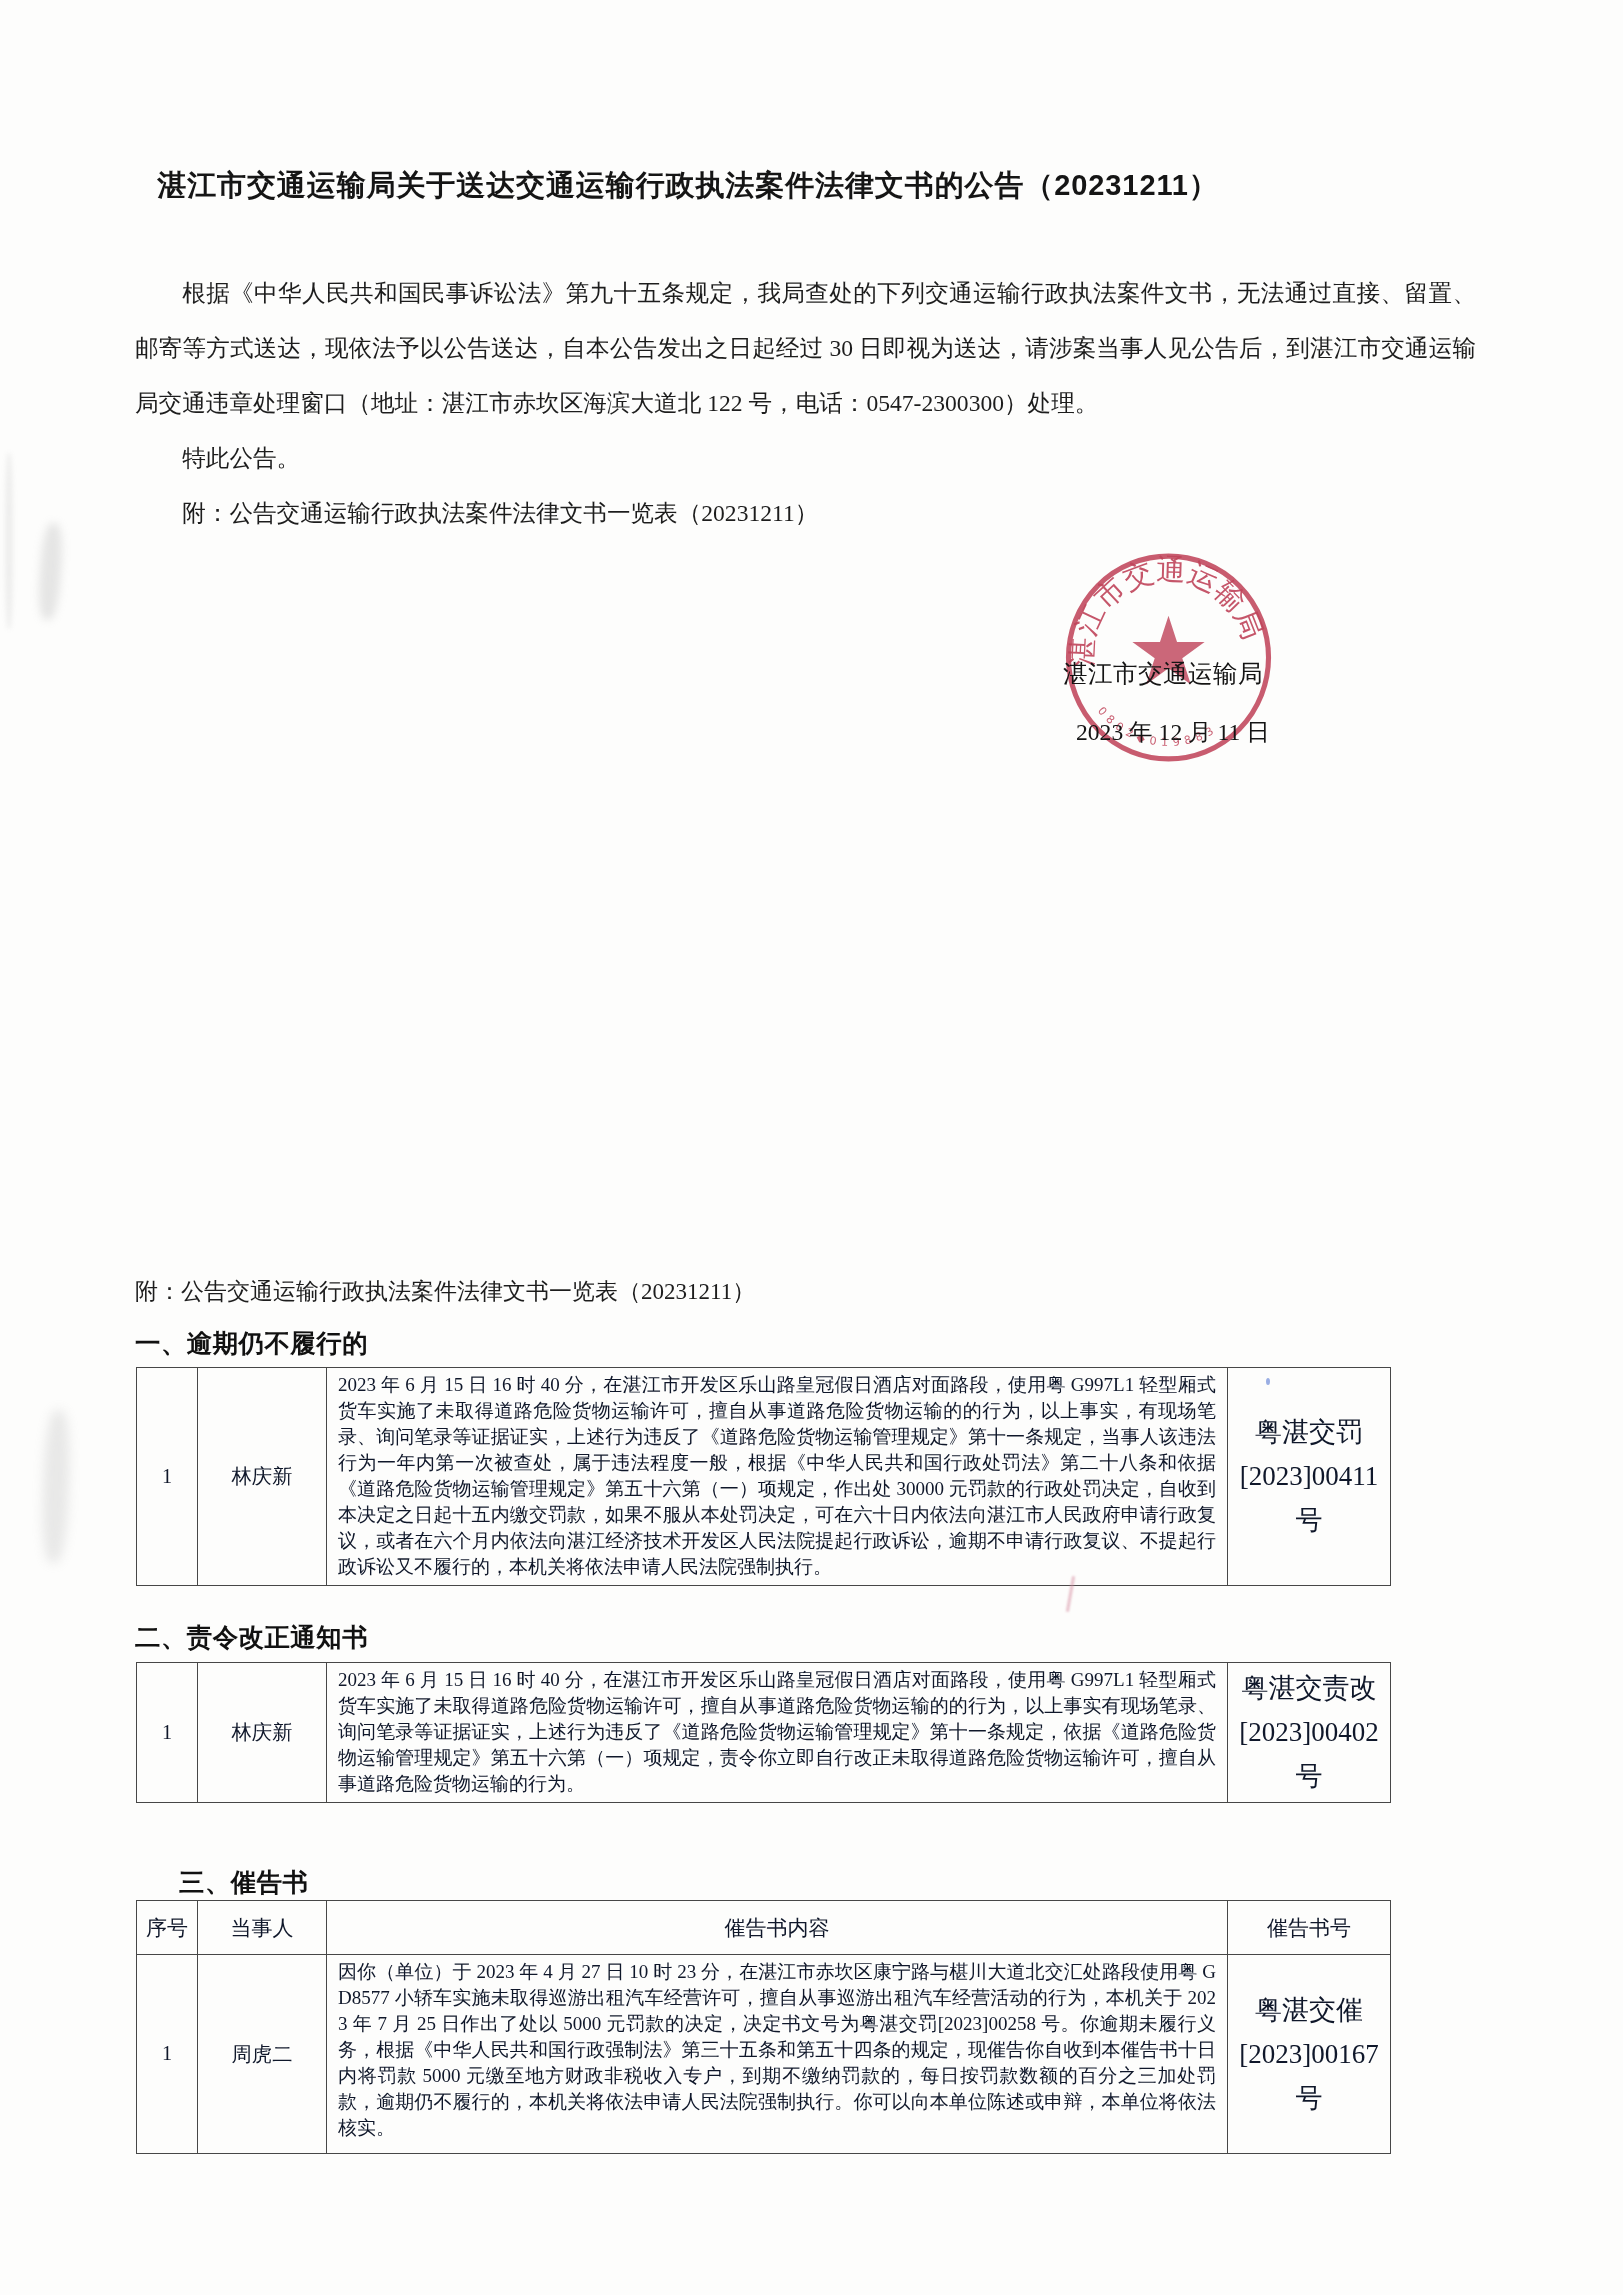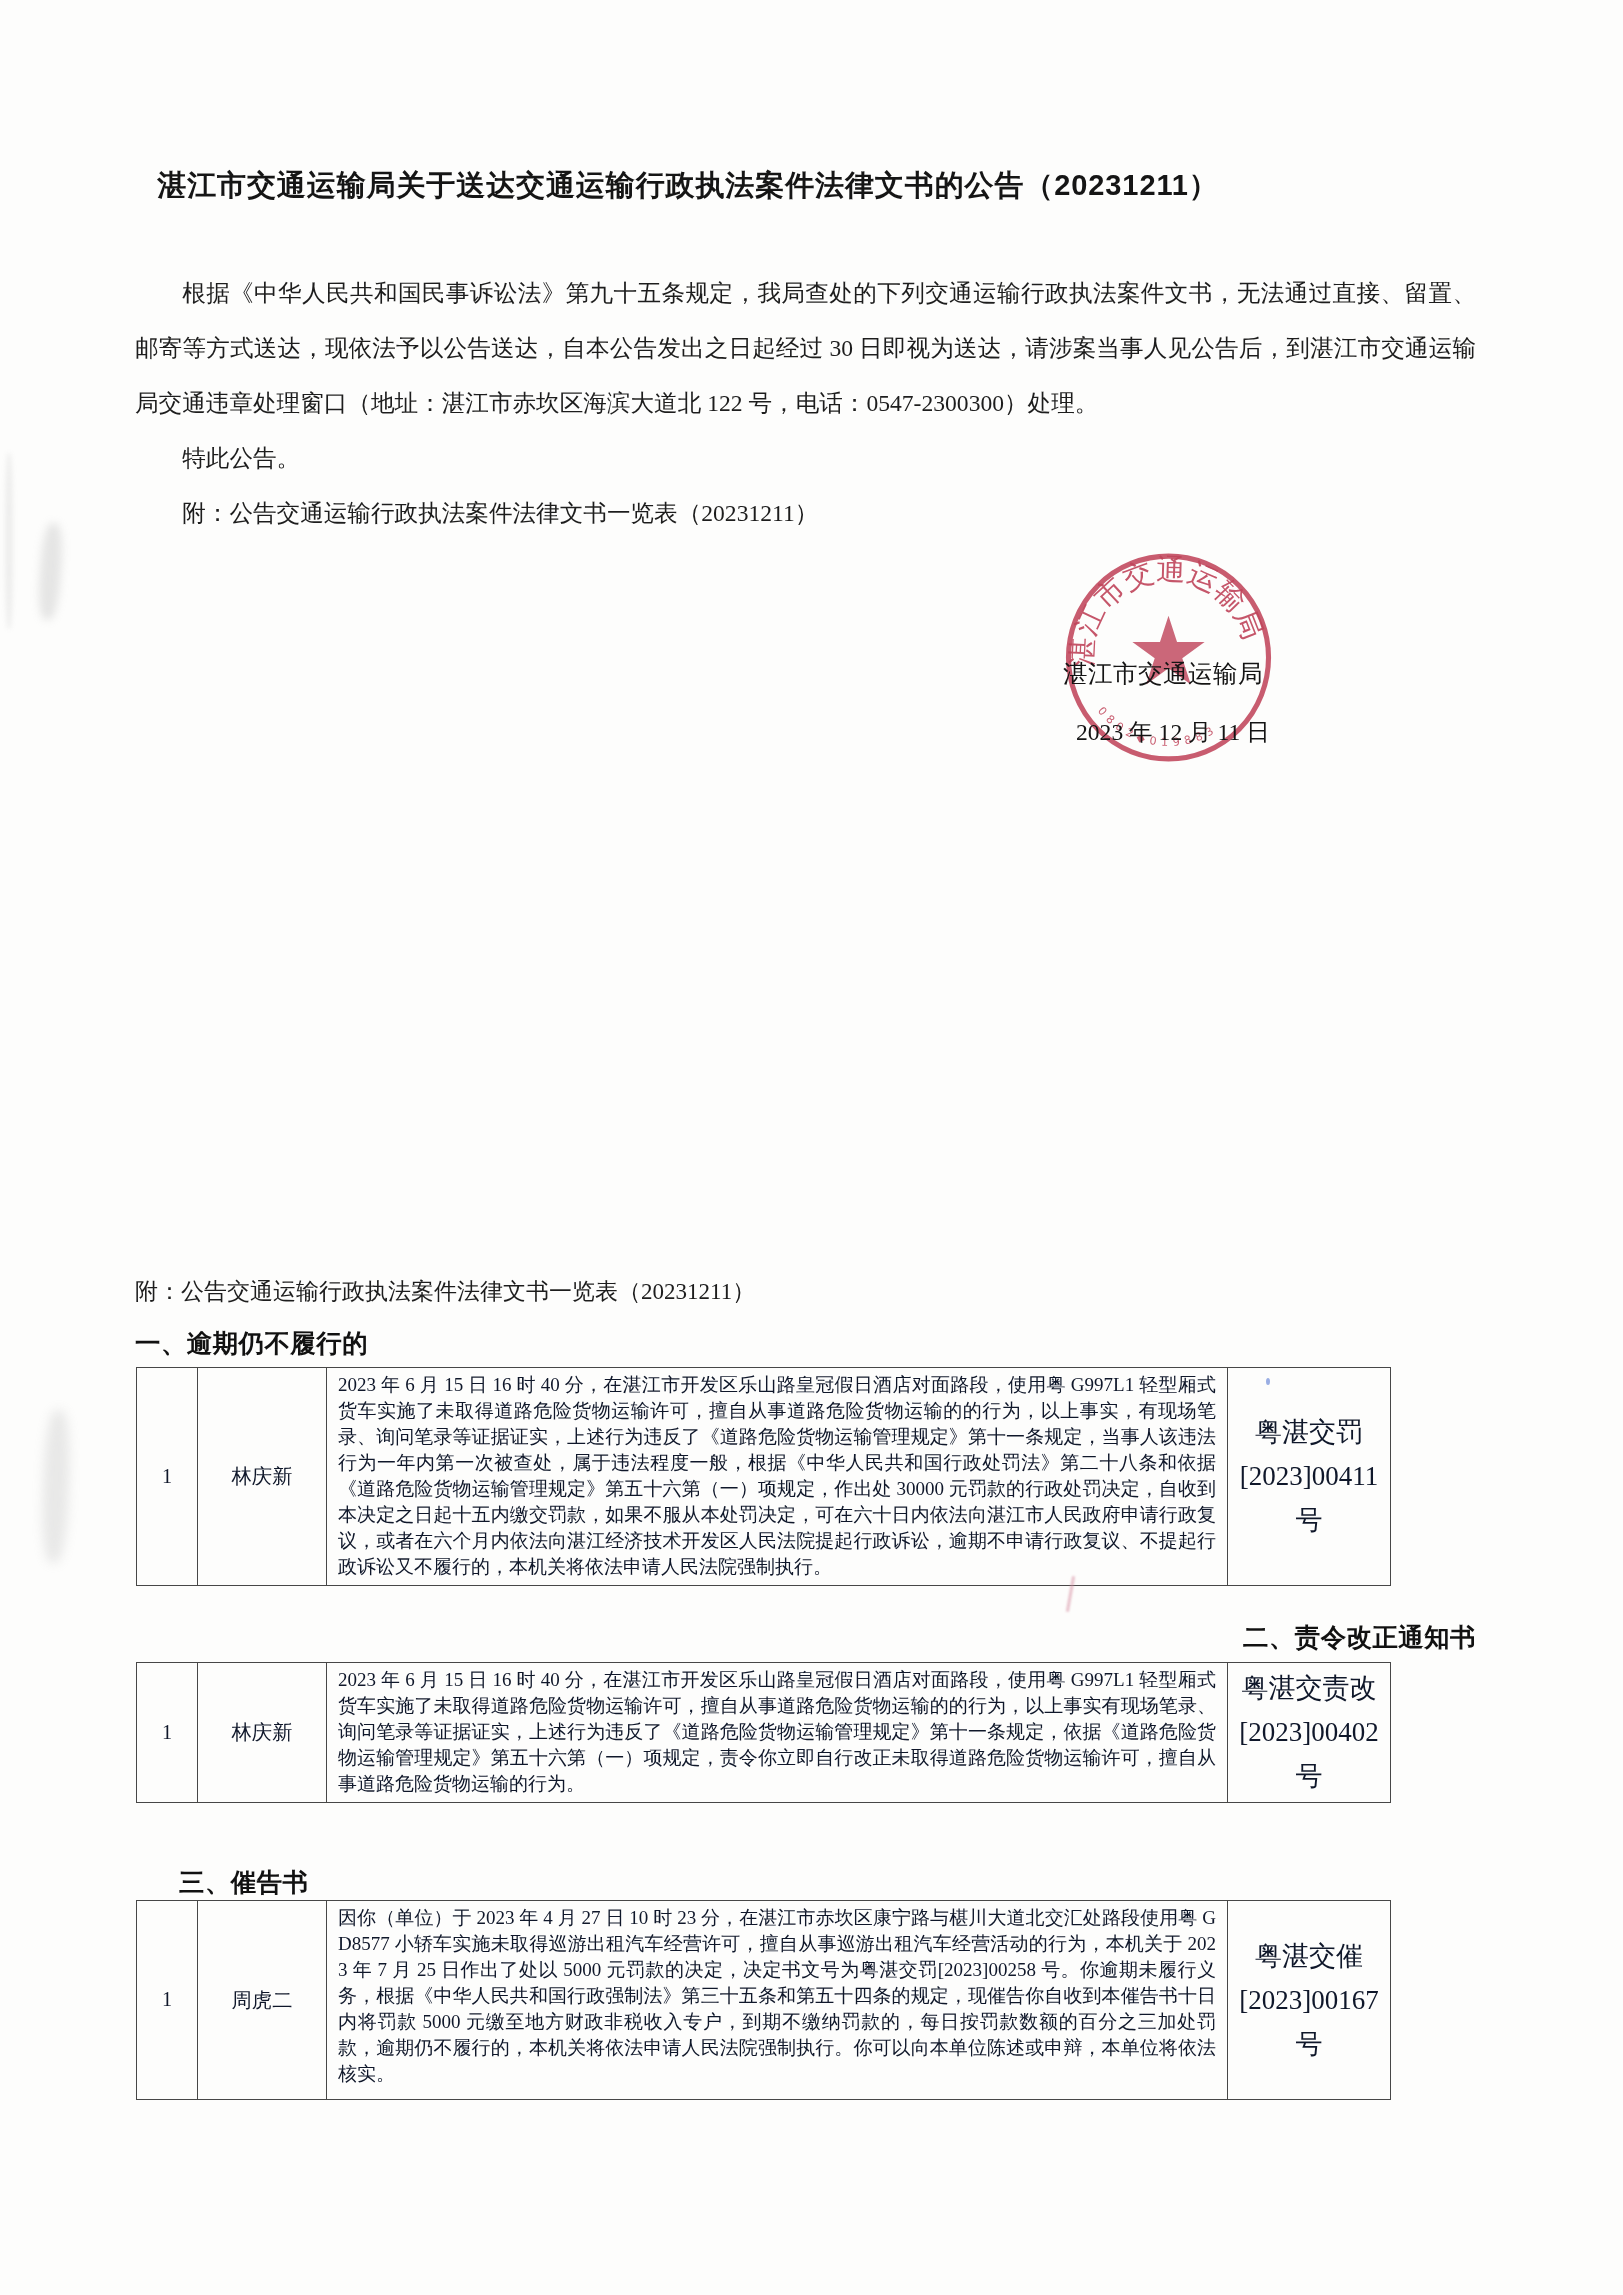--- a/index.html
+++ b/index.html
@@ -40,21 +40,21 @@
     position:absolute;left:135px;top:1276px;width:1341px;
     font-size:23px;color:#1d1d1d;
   }
   .sec-h{
     position:absolute;left:135px;width:1341px;
     font-family:"Liberation Sans","DejaVu Sans",sans-serif;
     font-weight:700;font-size:25.4px;color:#111;
     letter-spacing:0.5px;
   }
   .sec-h1{top:1327px;}
-  .sec-h2{top:1621px;text-align:right;}
+  .sec-h2{top:1621px;}
   .sec-h3{top:1866px;margin-left:44px;}
   table.lawtable{
     position:absolute;left:136px;
     border-collapse:collapse;table-layout:fixed;
     background:transparent;
   }
   .t1{top:1367px;}
   .t2{top:1662px;}
   .t3{top:1900px;}
   table.lawtable{border:1.8px solid #474747;}
@@ -164,20 +164,26 @@
 
   <div class="sec-h sec-h3">三、催告书</div>
   <table class="lawtable t3" style="width:1254px;">
     <colgroup>
       <col style="width:61px">
         <col style="width:129px">
         <col style="width:901px">
         <col style="width:163px">
     </colgroup>
     <tbody>
+      <tr class="hrow">
+        <th>序号</th>
+        <th>当事人</th>
+        <th>催告书内容</th>
+        <th>催告书号</th>
+      </tr>
       <tr class="drow">
         <td class="c-no">1</td>
         <td class="c-party">周虎二</td>
         <td class="c-content">因你（单位）于 2023 年 4 月 27 日 10 时 23 分，在湛江市赤坎区康宁路与椹川大道北交汇处路段使用粤 GD8577 小轿车实施未取得巡游出租汽车经营许可，擅自从事巡游出租汽车经营活动的行为，本机关于 2023 年 7 月 25 日作出了处以 5000 元罚款的决定，决定书文号为粤湛交罚[2023]00258 号。你逾期未履行义务，根据《中华人民共和国行政强制法》第三十五条和第五十四条的规定，现催告你自收到本催告书十日内将罚款 5000 元缴至地方财政非税收入专户，到期不缴纳罚款的，每日按罚款数额的百分之三加处罚款，逾期仍不履行的，本机关将依法申请人民法院强制执行。你可以向本单位陈述或申辩，本单位将依法核实。</td>
         <td class="c-doc">
           <div>粤湛交催</div>
           <div>[2023]00167 号</div>
         </td>
       </tr>
     </tbody>

